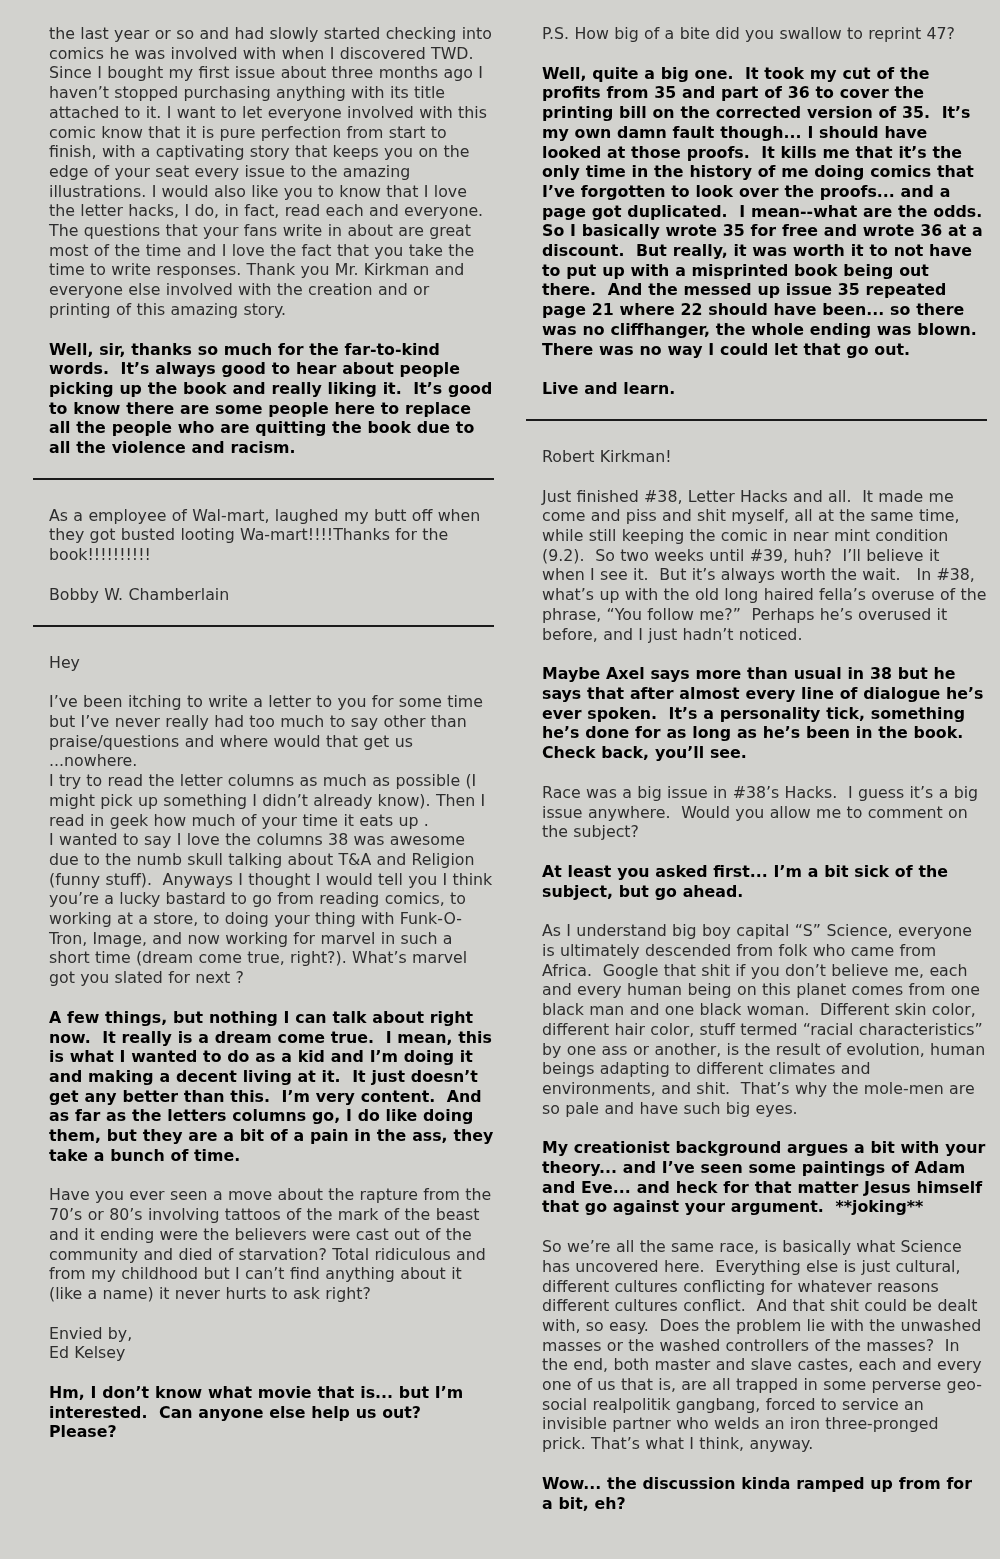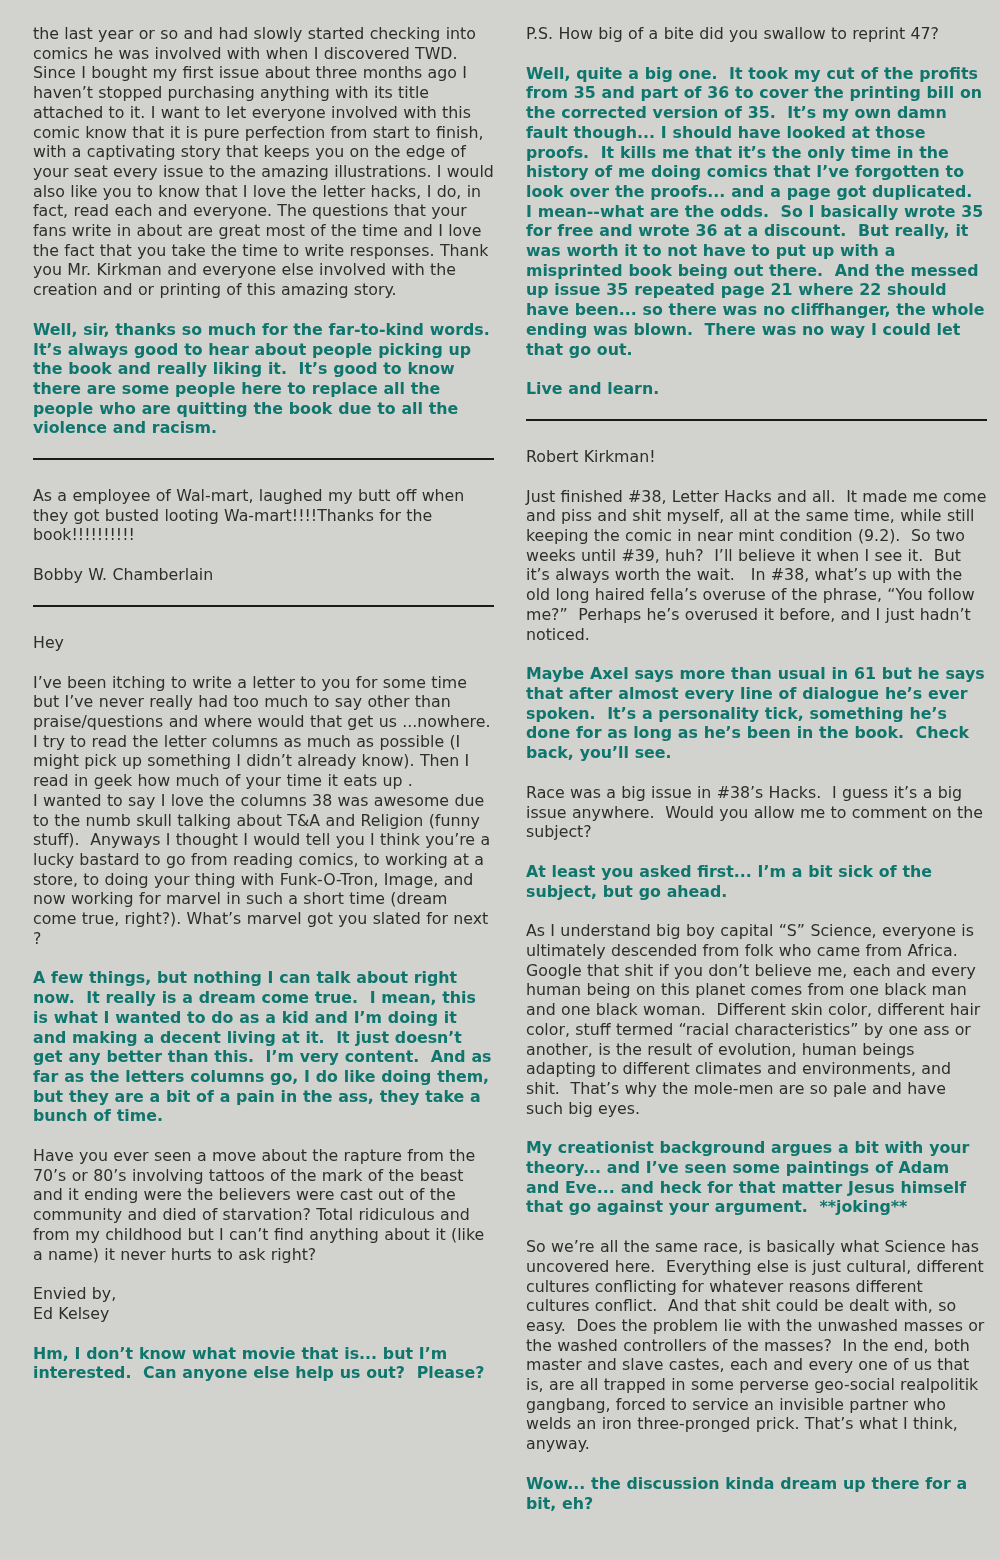--- a/index.html
+++ b/index.html
@@ -19,27 +19,27 @@
     font-family: "DejaVu Sans", "Liberation Sans", sans-serif;
     font-size: 15.8px;
     line-height: 19.7px;
     color: #2e2e2e;
   }
   .col {
     flex: 0 0 461px;
     width: 461px;
   }
   .para {
-    margin: 0 0 20px 0;
+    margin: 0 0 20px 16px;
     white-space: pre-wrap;
     word-spacing: 0.02em;
   }
   .response {
     font-weight: bold;
-    color: #0f766e;
+    color: #000000;
   }
   .divider {
     height: 0;
     border: none;
     border-top: 2.5px solid #1b1b1b;
     margin: 0 0 26px 0;
   }
 </style>
 </head>
 <body>
@@ -62,21 +62,21 @@
 Ed Kelsey</div>
       <div class="para response">Hm, I don’t know what movie that is... but I’m interested.  Can anyone else help us out?  Please?</div>
     </div>
   <div class="col">
       <div class="para letter">P.S. How big of a bite did you swallow to reprint 47?</div>
       <div class="para response">Well, quite a big one.  It took my cut of the profits from 35 and part of 36 to cover the printing bill on the corrected version of 35.  It’s my own damn fault though... I should have looked at those proofs.  It kills me that it’s the only time in the history of me doing comics that I’ve forgotten to look over the proofs... and a page got duplicated.  I mean--what are the odds.  So I basically wrote 35 for free and wrote 36 at a discount.  But really, it was worth it to not have to put up with a misprinted book being out there.  And the messed up issue 35 repeated page 21 where 22 should have been... so there was no cliffhanger, the whole ending was blown.  There was no way I could let that go out.</div>
       <div class="para response">Live and learn.</div>
       <div class="divider"></div>
       <div class="para letter">Robert Kirkman!</div>
       <div class="para letter">Just finished #38, Letter Hacks and all.  It made me come and piss and shit myself, all at the same time, while still keeping the comic in near mint condition (9.2).  So two weeks until #39, huh?  I’ll believe it when I see it.  But it’s always worth the wait.   In #38, what’s up with the old long haired fella’s overuse of the phrase, “You follow me?”  Perhaps he’s overused it before, and I just hadn’t noticed.</div>
-      <div class="para response">Maybe Axel says more than usual in 61 but he says that after almost every line of dialogue he’s ever spoken.  It’s a personality tick, something he’s done for as long as he’s been in the book.  Check back, you’ll see.</div>
+      <div class="para response">Maybe Axel says more than usual in 38 but he says that after almost every line of dialogue he’s ever spoken.  It’s a personality tick, something he’s done for as long as he’s been in the book.  Check back, you’ll see.</div>
       <div class="para letter">Race was a big issue in #38’s Hacks.  I guess it’s a big issue anywhere.  Would you allow me to comment on the subject?</div>
       <div class="para response">At least you asked first... I’m a bit sick of the subject, but go ahead.</div>
       <div class="para letter">As I understand big boy capital “S” Science, everyone is ultimately descended from folk who came from Africa.  Google that shit if you don’t believe me, each and every human being on this planet comes from one black man and one black woman.  Different skin color, different hair color, stuff termed “racial characteristics” by one ass or another, is the result of evolution, human beings adapting to different climates and environments, and shit.  That’s why the mole-men are so pale and have such big eyes.</div>
       <div class="para response">My creationist background argues a bit with your theory... and I’ve seen some paintings of Adam and Eve... and heck for that matter Jesus himself that go against your argument.  **joking**</div>
       <div class="para letter">So we’re all the same race, is basically what Science has uncovered here.  Everything else is just cultural, different cultures conflicting for whatever reasons different cultures conflict.  And that shit could be dealt with, so easy.  Does the problem lie with the unwashed masses or the washed controllers of the masses?  In the end, both master and slave castes, each and every one of us that is, are all trapped in some perverse geo-social realpolitik gangbang, forced to service an invisible partner who welds an iron three-pronged prick. That’s what I think, anyway.</div>
-      <div class="para response">Wow... the discussion kinda dream up there for a bit, eh?</div>
+      <div class="para response">Wow... the discussion kinda ramped up from for a bit, eh?</div>
     </div>
 </div>
 
 </body></html>

